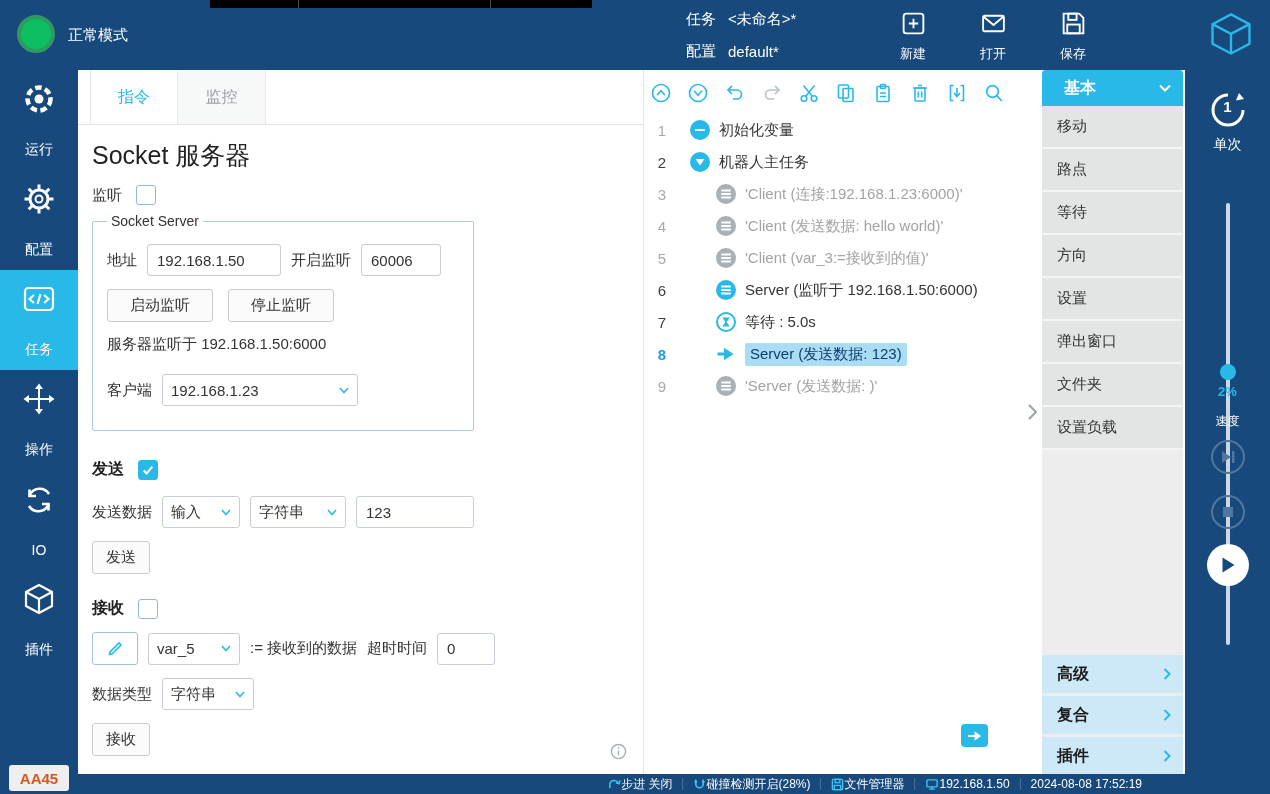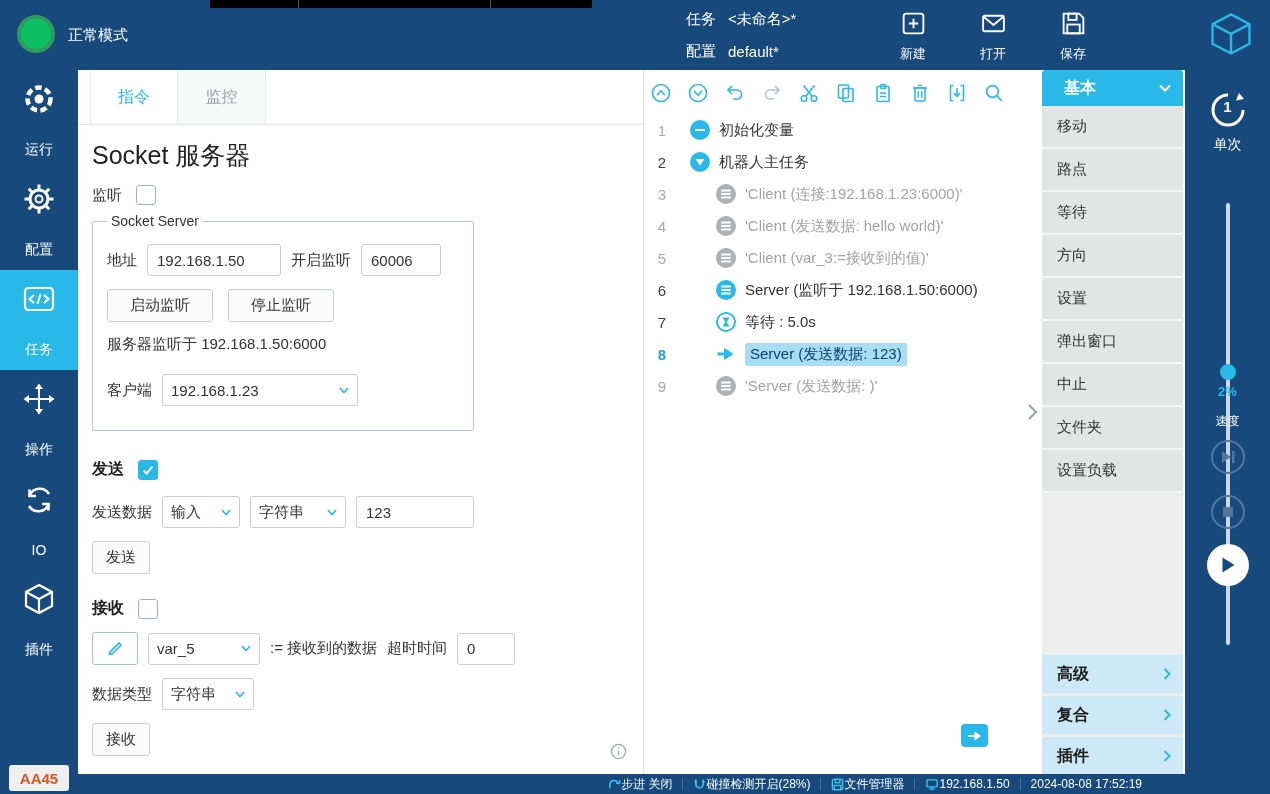--- a/index.html
+++ b/index.html
@@ -306,21 +306,21 @@
       <div class="chk-row mt24">
         <span class="sec">接收</span>
         <span class="checkbox"></span>
       </div>
       <div class="frow">
         <span class="icon-btn">
             <svg width="16" height="16" viewBox="0 0 16 16" fill="none" stroke="currentColor" stroke-width="1.6">
               <path d="M3 13 12 4l-2-2-9 9-.5 2.5z" transform="translate(2,0)"></path>
             </svg>
           </span>
-        <span class="select" style="width:112px">
+        <span class="select" style="width:92px">
           <span>var_5</span>
           <svg width="10" height="7" viewBox="0 0 10 7">
               <polyline points="1,1 5,5.5 9,1" fill="none" stroke="#29b9e8" stroke-width="1.6"></polyline>
             </svg>
         </span>
         <span class="plain">:= 接收到的数据</span>
         <span class="plain">超时时间</span>
         <input class="tinput" style="width: 58px;" value="0">
       </div>
       <div class="frow">
@@ -502,21 +502,20 @@
       <svg width="12" height="8" viewBox="0 0 12 8">
           <polyline points="1,1.5 6,6.5 11,1.5" fill="none" stroke="#fff" stroke-width="2"></polyline>
         </svg>
     </div>
     <div class="pitem">移动</div>
     <div class="pitem">路点</div>
     <div class="pitem">等待</div>
     <div class="pitem">方向</div>
     <div class="pitem">设置</div>
     <div class="pitem">弹出窗口</div>
-    <div class="pitem">中止</div>
     <div class="pitem">文件夹</div>
     <div class="pitem">设置负载</div>
     <div class="pspacer"></div>
     <div class="pgroup">
       <span>高级</span>
       <svg width="8" height="12" viewBox="0 0 8 12">
           <polyline points="1.5,1 6.5,6 1.5,11" fill="none" stroke="#29b9e8" stroke-width="2"></polyline>
         </svg>
     </div>
     <div class="pgroup">

